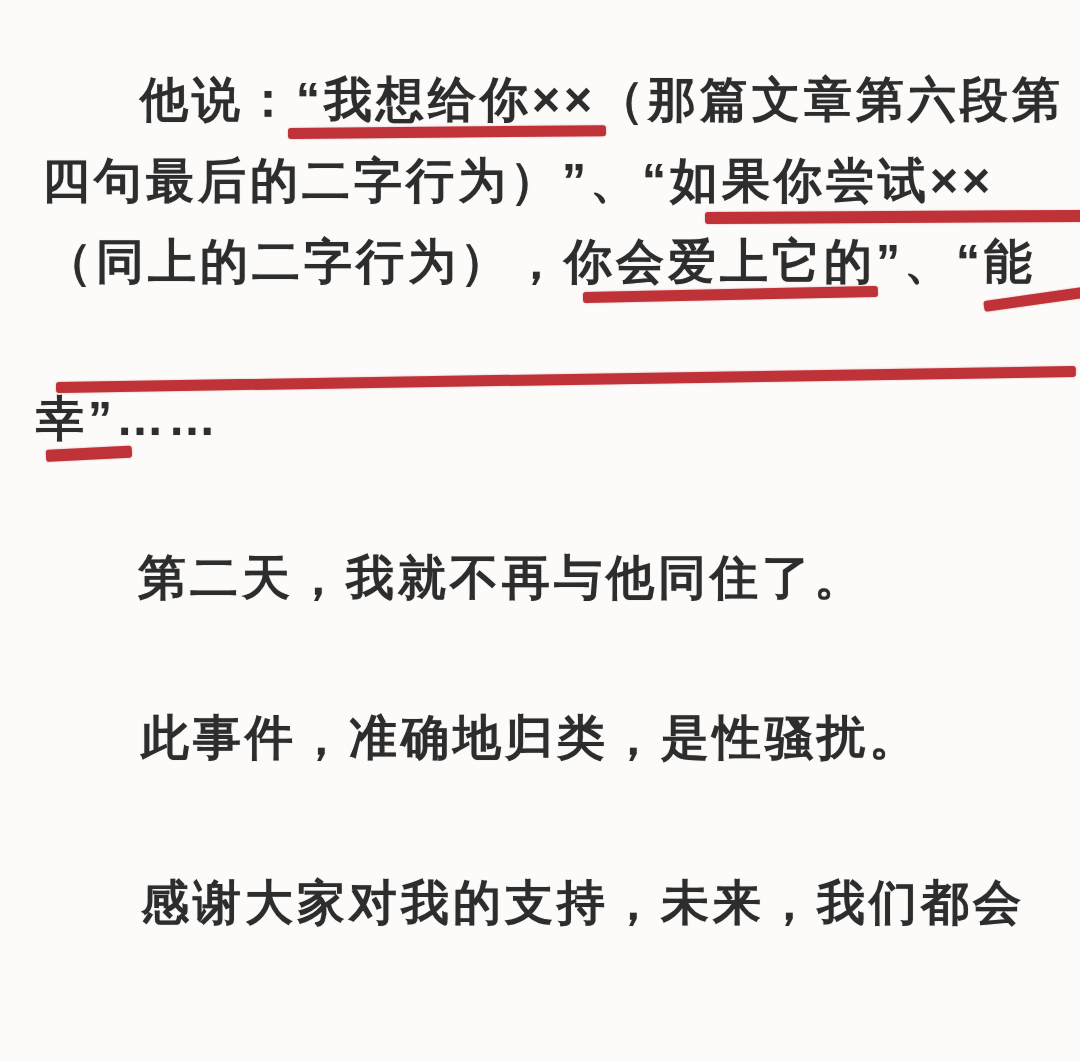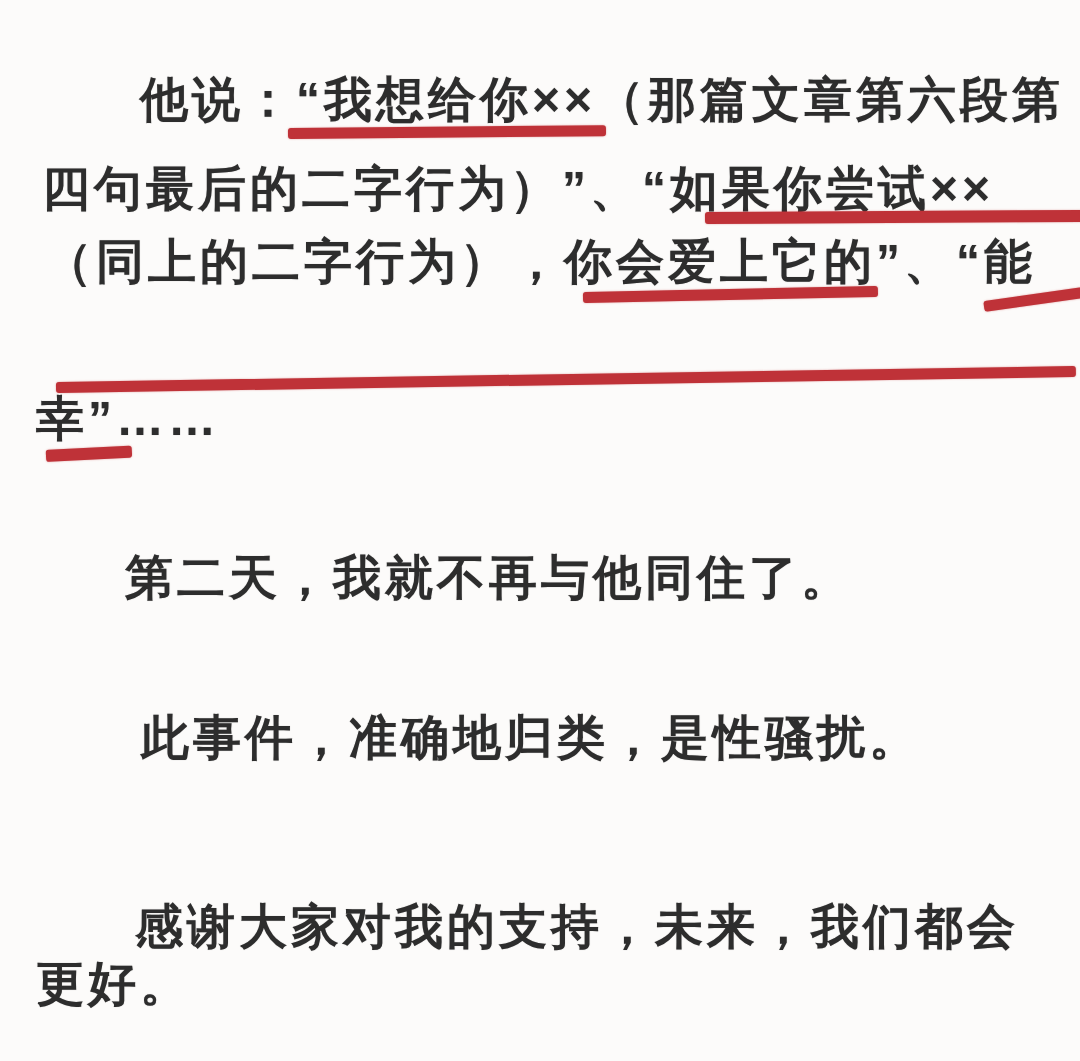--- a/index.html
+++ b/index.html
@@ -38,26 +38,25 @@
     transform-origin: left center;
     box-shadow: 0 0 2px rgba(191,50,56,0.45); 
   }
 </style>
 </head>
 <body>
 
 <div class="page">
 
 <p class="text-line" style="left: 140px; top: 72px;">他说：“我想给你××（那篇文章第六段第</p>
-    <p class="text-line" style="left: 42px; top: 153px; margin-top: 8px;">四句最后的二字行为）”、“如果你尝试××</p>
+    <p class="text-line" style="left: 42px; top: 153px;">四句最后的二字行为）”、“如果你尝试××</p>
     <p class="text-line" style="left: 44px; top: 234px; text-align: center;">（同上的二字行为），你会爱上它的”、“能</p>
     <p class="text-line" style="left: 36px; top: 391px;">幸”……</p>
-    <p class="text-line" style="left: 125px; top: 550px; text-align: right;">第二天，我就不再与他同住了。</p>
+    <p class="text-line" style="left: 138px; top: 550px; text-align: right;">第二天，我就不再与他同住了。</p>
     <p class="text-line" style="left: 141px; top: 710px; text-align: center;">此事件，准确地归类，是性骚扰。</p>
-    <p class="text-line" style="left: 135px; top: 875px; margin-top: 24px;">感谢大家对我的支持，未来，我们都会</p>
-    <p class="text-line" style="left: 36px; top: 956px;">更好。</p>
+    <p class="text-line" style="left: 141px; top: 875px;">感谢大家对我的支持，未来，我们都会</p>
     <div class="stroke" title="我想给你××" style="left: 288px; top: 128px; width: 318px; height: 11px; transform: rotate(-0.5deg);"></div>
     <div class="stroke" title="如果你尝试××" style="left: 705px; top: 212px; width: 380px; height: 12px; transform: rotate(-0.3deg);"></div>
     <div class="stroke" title="你会爱上它的" style="left: 583px; top: 292px; width: 295px; height: 11px; transform: rotate(-1.2deg);"></div>
     <div class="stroke" title="能" style="left: 984px; top: 301px; width: 100px; height: 11px; transform: rotate(-8deg);"></div>
     <div class="stroke" title="被四爷（他自称）看上，是那个人的荣" style="left: 56px; top: 382px; width: 1020px; height: 11px; transform: rotate(-0.9deg);"></div>
     <div class="stroke" title="幸" style="left: 46px; top: 450px; width: 86px; height: 12px; transform: rotate(-3deg);"></div>
   </div>
 
 </body></html>

